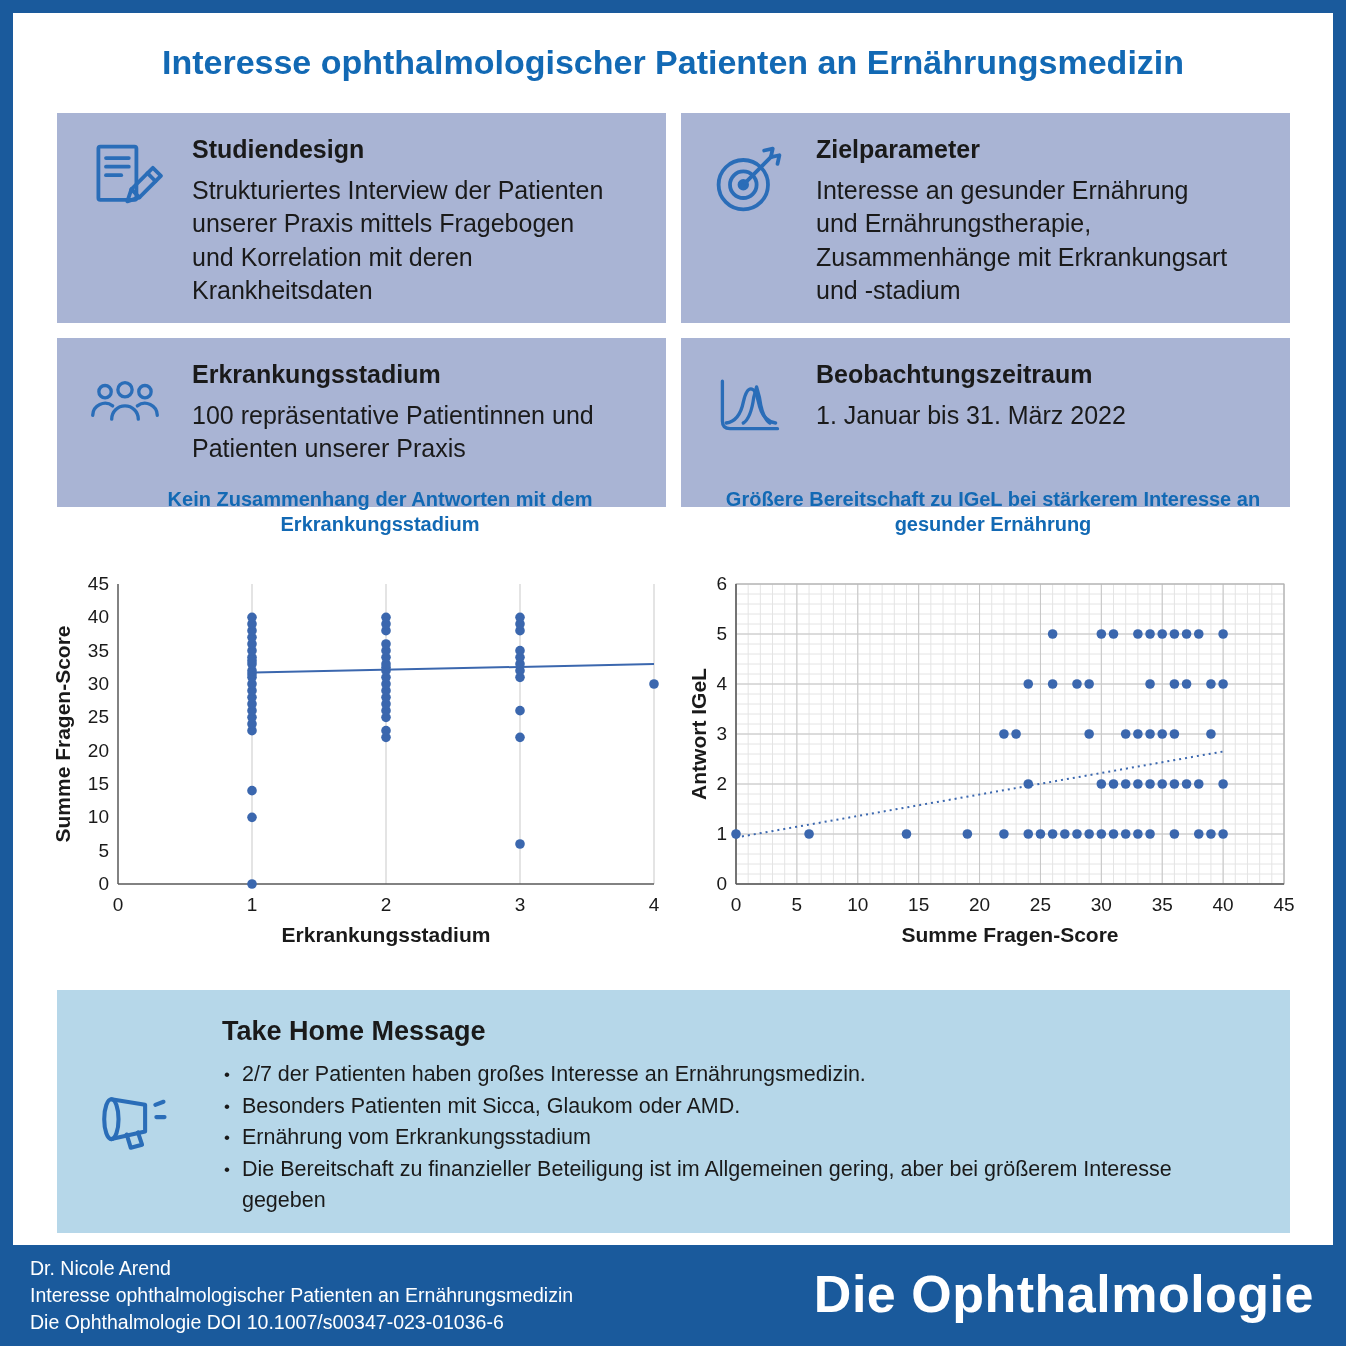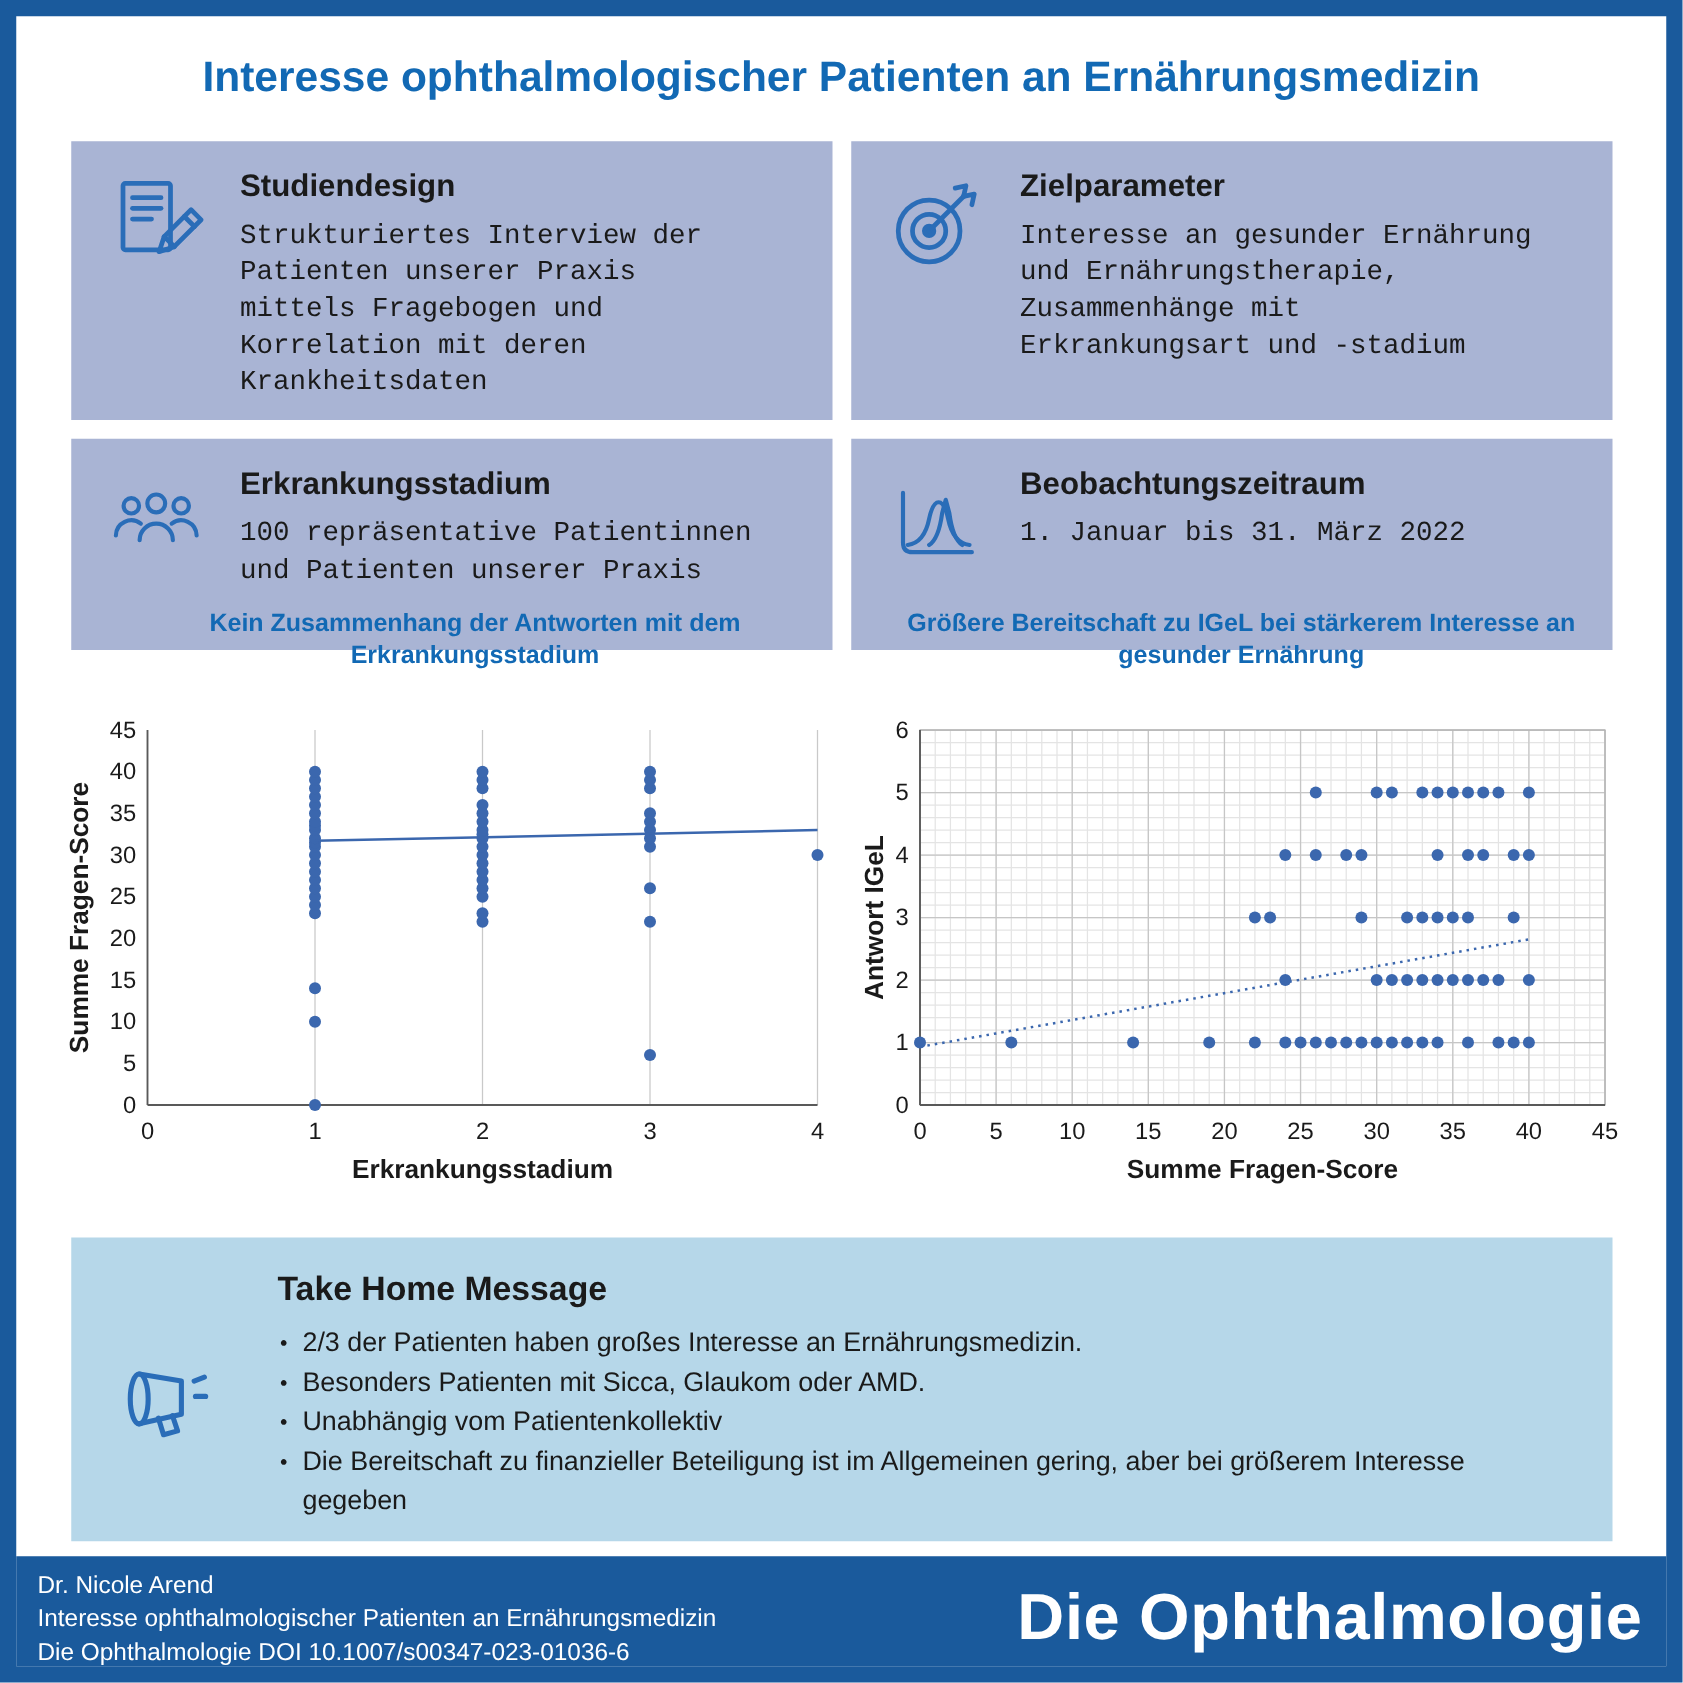--- a/index.html
+++ b/index.html
@@ -10,21 +10,21 @@
     font-size:34px; font-weight:bold; color:#1269b4; }
 
   .info-grid { position:absolute; top:100px; left:44px; width:1233px; display:grid;
     grid-template-columns:1fr 1fr; column-gap:15px; row-gap:15px; }
   .info-box { background:#a9b4d4; display:flex; padding:16px 6px 16px 0; }
   .info-box.r1 { min-height:159px; }
   .info-box.r2 { min-height:169px; }
   .icon-cell { flex:0 0 135px; display:flex; justify-content:center; align-items:flex-start; padding-top:12px; }
   .info-content { flex:1; padding-top:6px; }
   .info-heading { font-size:25px; font-weight:bold; color:#1a1a1a; margin-bottom:10px; }
-  .info-body { font-size:22px; color:#1a1a1a; line-height:1.33; max-width:420px;font-family:Liberation Mono, monospace; }
+  .info-body { font-size:25px; color:#1a1a1a; line-height:1.33; max-width:420px; }
 
   .chart-title { position:absolute; top:474px; font-size:20px; font-weight:bold; color:#1269b4;
     text-align:center; line-height:1.25; }
   .chart-title.left { left:132px; width:470px; }
   .chart-title.right { left:685px; width:590px; }
 
   .chart { position:absolute; top:557px; }
   #chart-0 { left:39px; }
   #chart-1 { left:675px; }
   svg text { font-family:"Liberation Sans", sans-serif; fill:#1a1a1a; }
@@ -401,29 +401,29 @@
           <line x1="60" y1="38" x2="68" y2="35"></line>
           <line x1="61" y1="50" x2="69" y2="50"></line>
         </g>
       </svg>
     </div>
     <div class="th-content">
       <div class="th-heading">Take Home Message</div>
       <ul class="th-list">
           <li>
             <span class="th-dot">•</span>
-            <span>2/3 der Patienten haben großes Interesse an Ernährungsmedizin.</span>
+            <span>2/7 der Patienten haben großes Interesse an Ernährungsmedizin.</span>
           </li>
           <li>
             <span class="th-dot">•</span>
             <span>Besonders Patienten mit Sicca, Glaukom oder AMD.</span>
           </li>
           <li>
             <span class="th-dot">•</span>
-            <span>Unabhängig vom Patientenkollektiv</span>
+            <span>Ernährung vom Erkrankungsstadium</span>
           </li>
           <li>
             <span class="th-dot">•</span>
             <span>Die Bereitschaft zu finanzieller Beteiligung ist im Allgemeinen gering, aber bei größerem Interesse gegeben</span>
           </li>
         </ul>
     </div>
   </div>
 
   <div class="footer">

